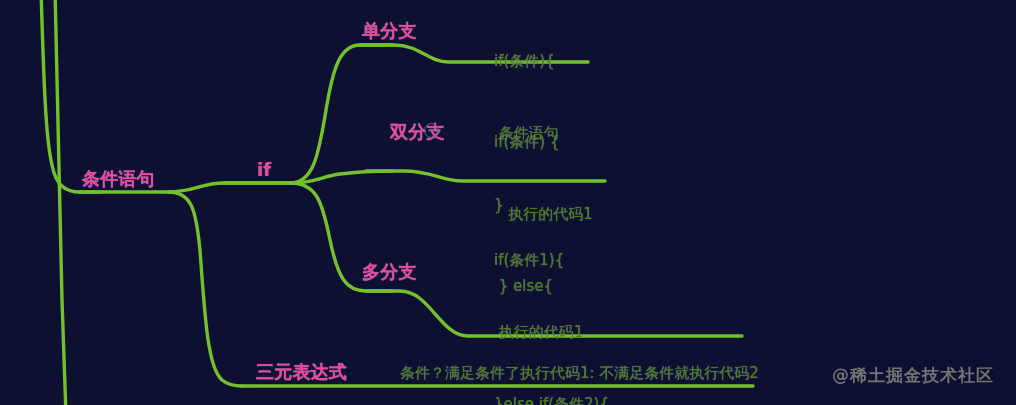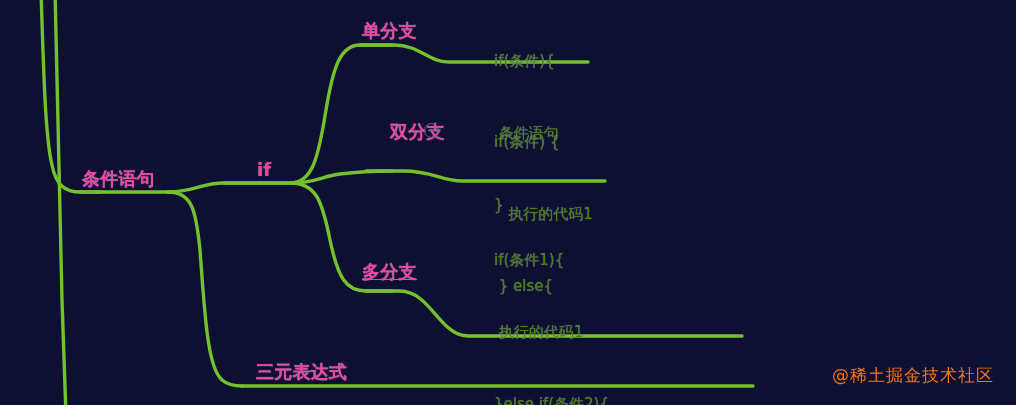--- a/index.html
+++ b/index.html
@@ -54,23 +54,23 @@
     position: absolute;
     left: 2.6px;
     right: 2.6px;
     top: 50%;
     height: 1.4px;
     margin-top: -0.7px;
     background: #5a6496;
   }
   .watermark {
     position: absolute;
-    color: #f97316;
+    color: #737373;
     font-size: 17px;
-    font-weight: 400;
+    font-weight: 700;
     letter-spacing: 1px;
     white-space: nowrap;
   }
 </style>
 </head>
 <body>
 
 <div id="canvas">
 
   <svg id="wires" viewBox="0 0 1016 405">
@@ -105,21 +105,21 @@
   <div class="node-label" style="left:82px; top:168px;">条件语句</div>
 
   <div class="node-label" style="left:224px; top:159px;margin-left:33px;">if</div>
 
   <div class="node-label" style="left:362px; top:20px;">单分支</div>
 
   <div class="node-label" style="left:362px; top:121px;margin-left:28px;">双分支</div>
 
   <div class="toggle-collapse" style="left:424px; top:123px;"></div>
 
-  <div class="node-label" style="left:362px; top:261px;text-decoration:underline;">多分支</div>
+  <div class="node-label" style="left:362px; top:261px;">多分支</div>
 
   <div class="node-label" style="left:256px; top:361px;">三元表达式</div>
 
   <div class="code-block" style="left:494px; top:1px;">
     <span class="code-line">if(条件){</span>
     <span class="code-line"> 条件语句</span>
     <span class="code-line">}</span>
   </div>
 
   <div class="code-block" style="left:494px; top:82px;">
@@ -132,16 +132,17 @@
   <div class="code-block" style="left:494px; top:200px;">
     <span class="code-line">if(条件1){</span>
     <span class="code-line"> 执行的代码1</span>
     <span class="code-line">}else if(条件2){</span>
     
     
     
     
   </div>
 
+  <div class="code-block" style="left:400px; top:361px;">条件？满足条件了执行代码1: 不满足条件就执行代码2</div>
 
   <div class="watermark" style="left:832px; top:364px;">@稀土掘金技术社区</div>
 
 </div>
 
 </body></html>

